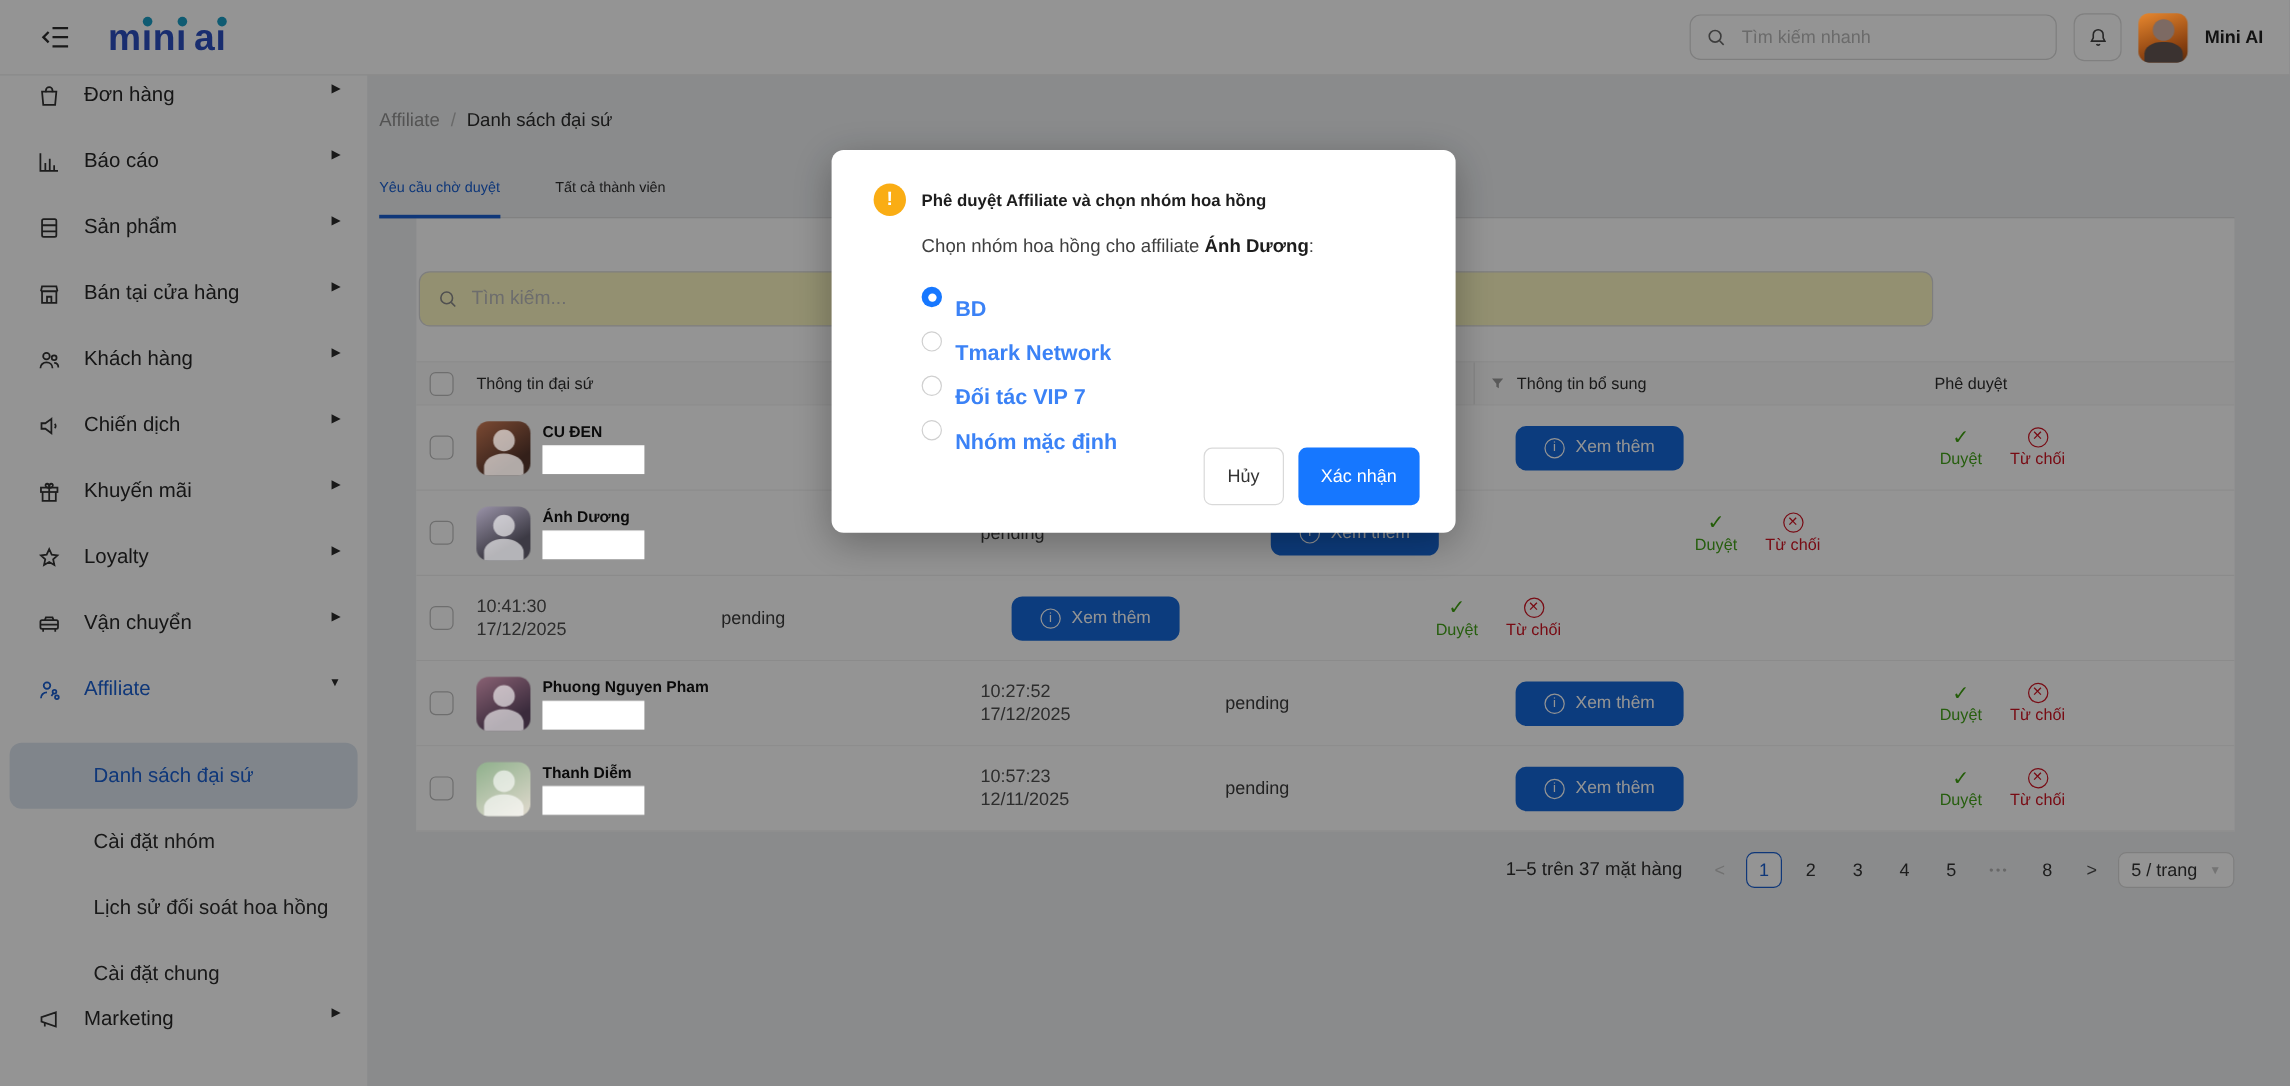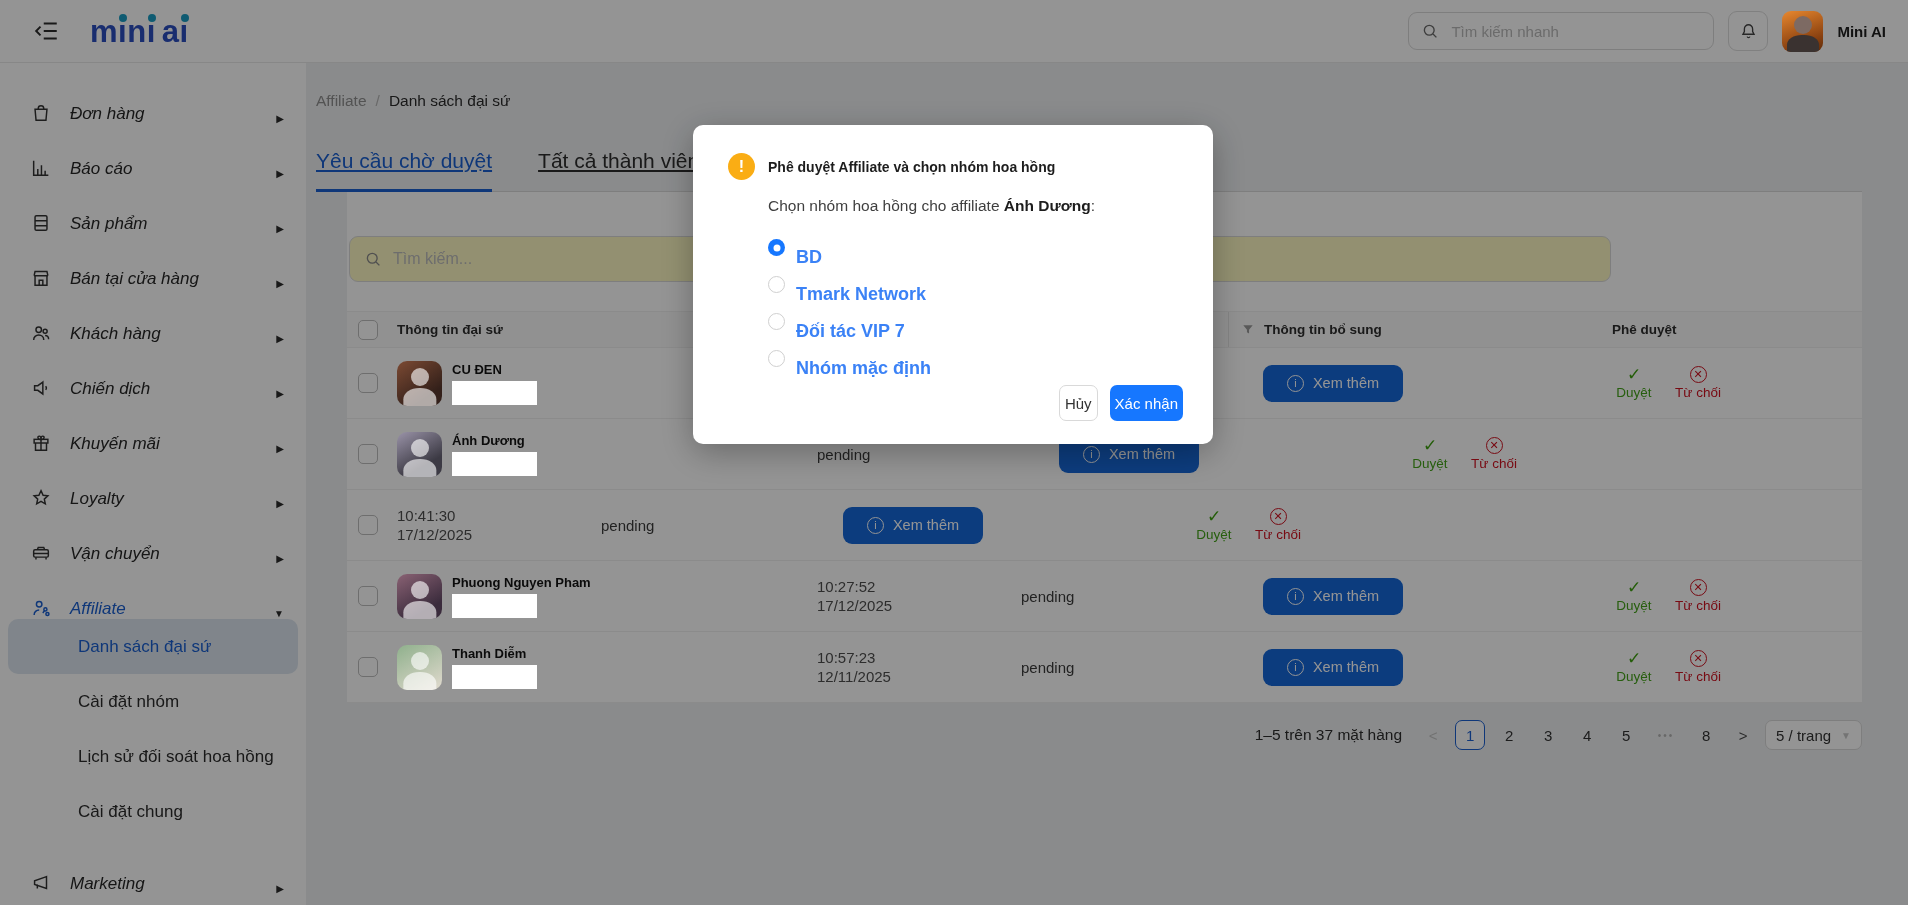--- a/index.html
+++ b/index.html
@@ -19,44 +19,44 @@
   .top-search input::placeholder{color:#b9b9b9;}
   .bell-btn{width:40px;height:40px;border:1px solid #dcdcdc;border-radius:9px;background:#fff;display:flex;align-items:center;justify-content:center;color:#444;cursor:pointer;}
   .user-avatar{width:41px;height:41px;border-radius:9px;position:relative;z-index:11;overflow:hidden;background:linear-gradient(160deg,#e8882f,#8a4110 70%,#5e2c0a);}
   .user-avatar::before{content:"";position:absolute;left:50%;top:14%;width:44%;height:44%;transform:translateX(-50%);border-radius:50%;background:#7d6a63;}
   .user-avatar::after{content:"";position:absolute;left:50%;top:60%;width:78%;height:52%;transform:translateX(-50%);border-radius:46% 46% 0 0;background:#3a3230;}
   .user-name{font-weight:bold;font-size:15px;color:#1f1f1f;}
 
   
   .main{display:flex;height:842px;}
   .sidebar{width:306px;background:#fff;flex:none;padding-top:6px;}
-  .side-item{height:55px;display:flex;align-items:flex-end;padding:0 22px 0 30px;font-size:17px;color:#272727;cursor:pointer;font-style:italic;}
+  .side-item{height:55px;display:flex;align-items:flex-start;padding:0 22px 0 30px;font-size:17px;color:#272727;cursor:pointer;}
   .side-item .s-ico{width:22px;height:22px;margin-right:18px;flex:none;color:#333;}
   .side-item .chev{margin-left:auto;font-size:10px;color:#2b2b2b;}
   .side-item.blue{color:#1a5fd0;}
   .side-item.blue .s-ico{color:#1a5fd0;}
   .side-sub{height:55px;display:flex;align-items:center;padding-left:70px;font-size:17px;color:#2c2c2c;cursor:pointer;margin:0 8px;border-radius:10px;}
   .side-sub.active{background:#dde6f0;color:#1a5fd0;}
 
   .content{flex:1;position:relative;}
   .breadcrumb{margin:29px 0 0 10px;font-size:15.5px;display:flex;gap:9px;align-items:center;}
   .bc-parent{color:#8f8f8f;cursor:pointer;}
   .bc-sep{color:#b5b5b5;}
   .bc-current{color:#2b2b2b;}
   .tabs{margin:39px 0 0 10px;display:flex;gap:46px;border-bottom:1px solid #dadada;width:1546px;}
-  .tab{font-size:21px;padding-bottom:16px;color:#2e2e2e;cursor:pointer;text-decoration:underline;}
+  .tab{font-size:12px;padding-bottom:16px;color:#2e2e2e;cursor:pointer;}
   .tab.active{color:#1a5fd0;border-bottom:3px solid #1a5fd0;margin-bottom:-1px;}
 
   .panel{margin-left:41px;width:1515px;background:#fff;padding-top:44px;}
   .tbl-search{margin-left:2px;width:1262px;height:46px;border:1px solid #d9d9d9;border-radius:9px;display:flex;align-items:center;padding:0 14px;color:#b0b0b0;background:#fef9c3;}
   .tbl-search input{border:none;outline:none;flex:1;font-size:16px;margin-left:9px;color:#333;background:transparent;font-family:inherit;}
   .tbl-search input::placeholder{color:#bcbcbc;}
 
   .table{margin-top:29px;width:1515px;font-size:14px;}
-  .t-head{display:flex;align-items:center;height:37px;background:#fafafa;border-top:1px solid #f0f0f0;border-bottom:1px solid #f0f0f0;font-weight:bold;font-size:13.5px;color:#2e2e2e;}
+  .t-head{display:flex;align-items:center;height:37px;background:#fafafa;border-top:1px solid #f0f0f0;border-bottom:1px solid #f0f0f0;font-weight:normal;font-size:13.5px;color:#2e2e2e;}
   .t-row{display:flex;align-items:center;height:71px;border-bottom:1px solid #f0f0f0;background:#fff;}
   .col-check{width:50px;padding-left:11px;flex:none;}
   .col-info{width:420px;flex:none;display:flex;align-items:center;}
   .col-time{width:204px;flex:none;font-size:15px;color:#4f4f4f;line-height:19px;}
   .col-status{width:208px;flex:none;font-size:15px;color:#3c3c3c;}
   .t-head .col-status{align-self:stretch;display:flex;align-items:center;justify-content:flex-end;border-right:1px solid #e4e4e4;}
   .col-extra{width:350px;flex:none;display:flex;align-items:center;padding-left:34px;}
   .t-head .col-extra{padding-left:12px;}
   .col-approve{width:283px;flex:none;display:flex;align-items:center;padding-left:30px;gap:14px;}
   .t-head .col-approve{padding-left:33px;}
@@ -101,21 +101,21 @@
   .m-title{margin-left:13px;font-weight:bold;font-size:14px;color:#1d1d1d;}
   .m-sub{margin:17px 0 0 45px;font-size:15.5px;color:#3f3f3f;}
   .m-sub b{color:#1d1d1d;}
   .m-opts{margin:14px 0 0 45px;}
   .m-opt{display:flex;align-items:center;height:37px;cursor:pointer;}
   .radio{width:17px;height:17px;border-radius:50%;border:1px solid #d0d0d0;flex:none;background:#fff;}
   .radio.sel{border:none;background:#1677ff;position:relative;}
   .radio.sel::after{content:"";position:absolute;left:50%;top:50%;width:7px;height:7px;border-radius:50%;background:#fff;transform:translate(-50%,-50%);}
   .m-opt .olbl{margin-left:11px;font-weight:bold;font-size:18px;color:#3b82f6;margin-top:20px;}
   .m-foot{position:absolute;right:30px;bottom:23px;display:flex;gap:12px;}
-  .btn{height:36px;border-radius:7px;font-size:15px;padding:0 5px;cursor:pointer;font-family:inherit;}
+  .btn{height:48px;border-radius:7px;font-size:15px;padding:0 19px;cursor:pointer;font-family:inherit;}
   .btn-cancel{background:#fff;border:1px solid #d9d9d9;color:#333;}
   .btn-ok{background:#1677ff;border:none;color:#fff;}
 
   .icon-svg{display:block;}
 </style>
 </head>
 <body>
 
 <div class="app">
 

